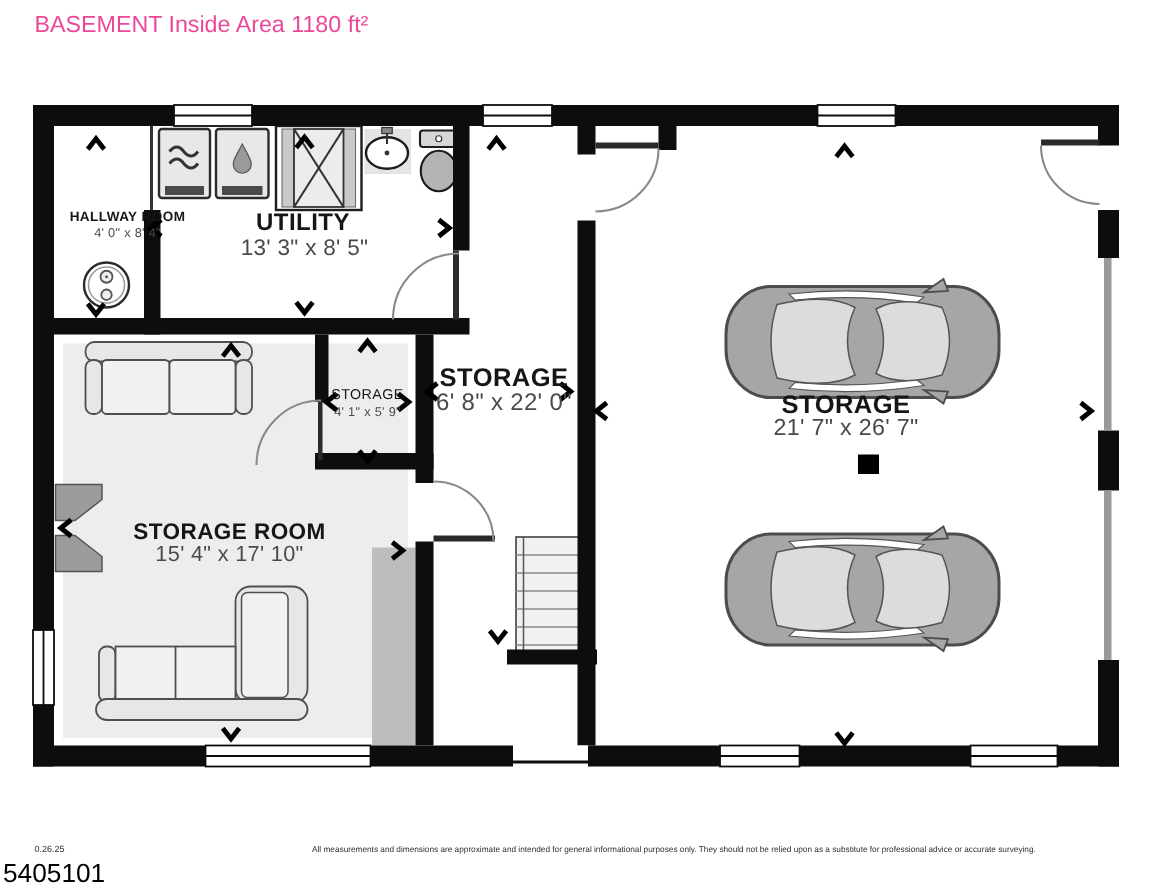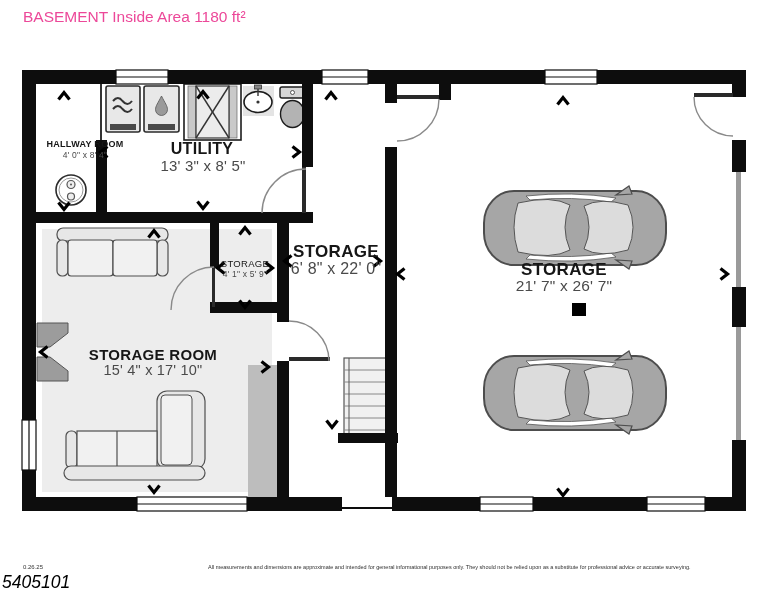--- a/index.html
+++ b/index.html
@@ -4,21 +4,21 @@
 <style>
   html,body{margin:0;padding:0;background:#fff;}
   body{width:768px;height:594px;position:relative;overflow:hidden;
        font-family:"Liberation Sans", sans-serif;}
   #plan-svg{position:absolute;left:0;top:0;}
   .lbl{position:absolute;transform:translateX(-50%);white-space:nowrap;
        color:#161616;font-weight:600;letter-spacing:.3px;text-align:center;}
   .dims{font-weight:400;color:#4a4a4a;letter-spacing:.2px;}
   #title{position:absolute;left:23px;top:8px;font-size:15.5px;color:#ec4899;font-weight:400;}
   #footer-date{position:absolute;left:23px;top:564px;font-size:6px;color:#333;}
-  #footer-id{position:absolute;left:2px;top:572px;font-size:17.5px;color:#000;font-weight:400;font-style:italic;}
+  #footer-id{position:absolute;left:2px;top:572px;font-size:17.5px;color:#000;font-weight:400;}
   #footer-disclaimer{position:absolute;left:208px;top:564px;width:548px;font-size:5.5px;
        color:#2e2e2e;white-space:nowrap;}
 </style>
 </head>
 <body>
 
 <svg id="plan-svg" width="768" height="594" viewBox="0 0 768 594">
   <defs>
     <path id="arw" d="M-5.5,-3.5 L0,3.5 L5.5,-3.5" fill="none" stroke="#000" stroke-width="3.2" stroke-linejoin="miter"></path>
     <g id="car">

